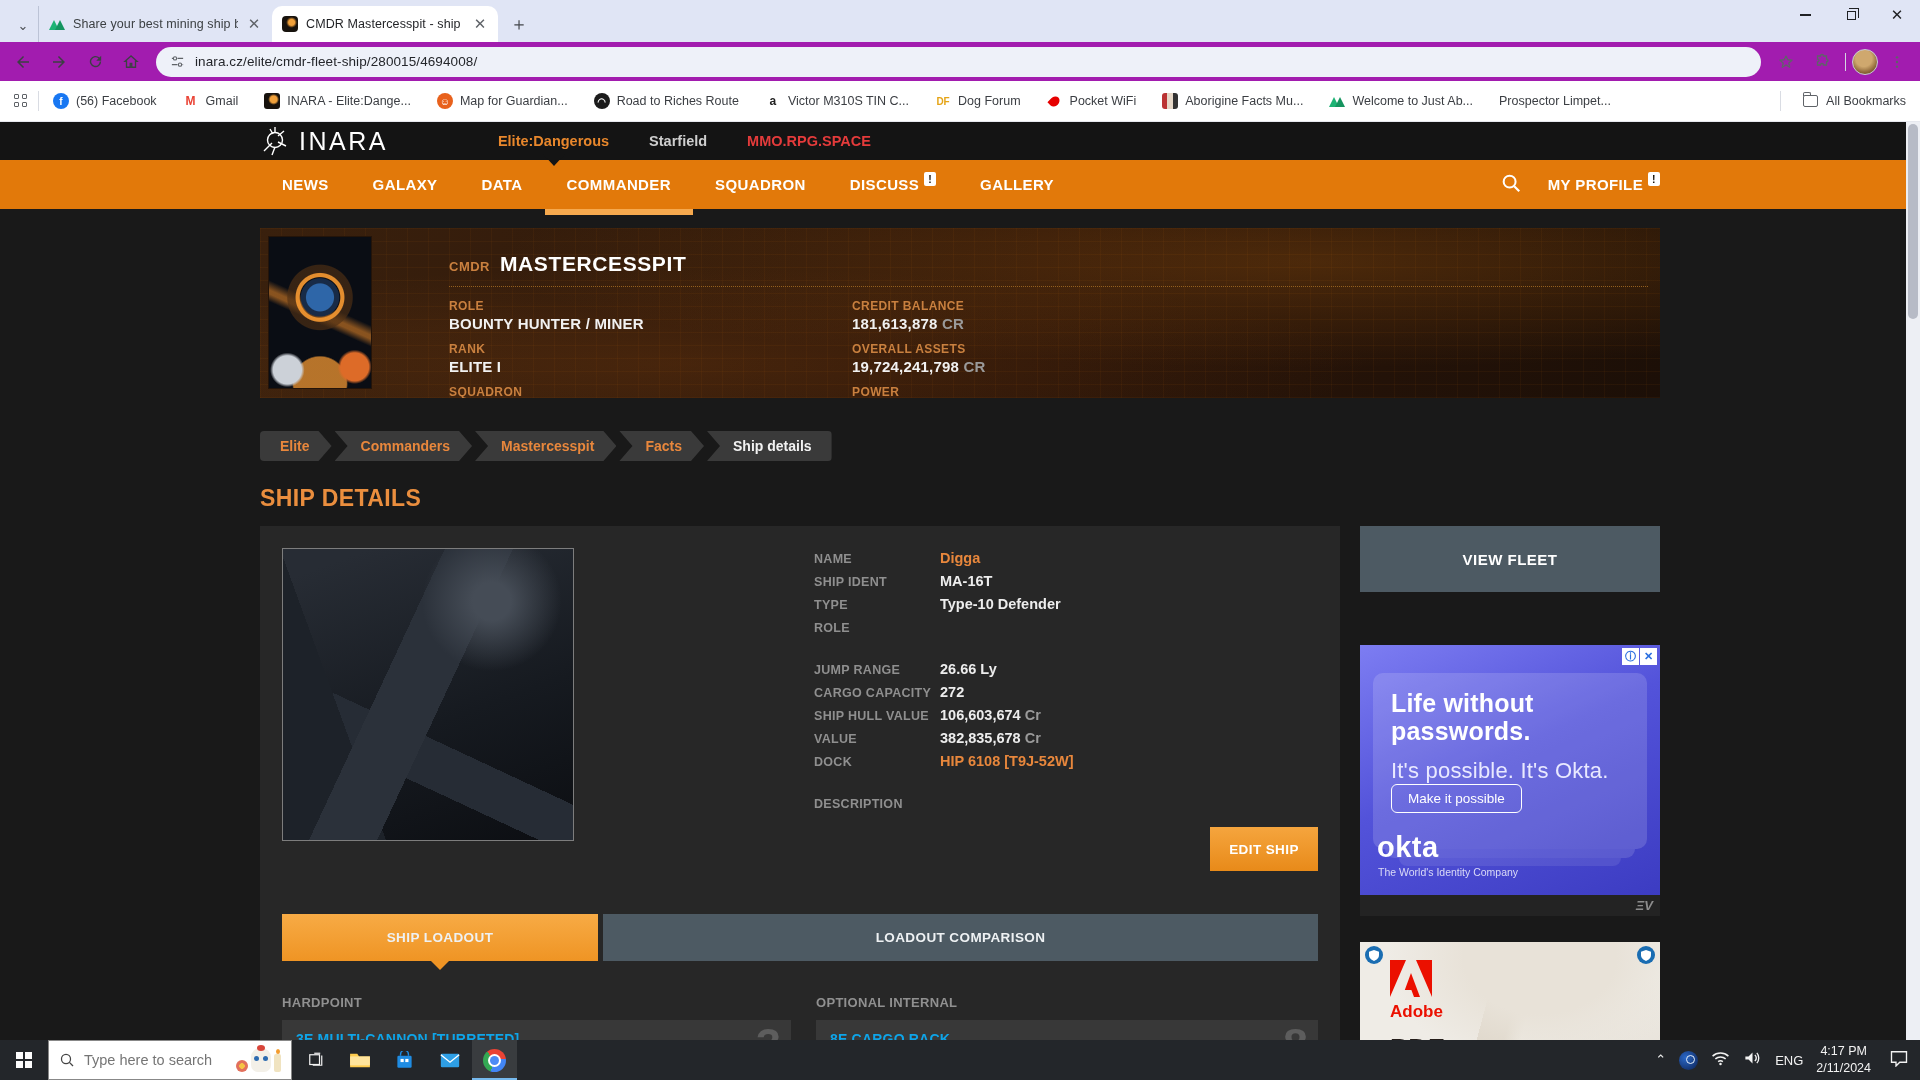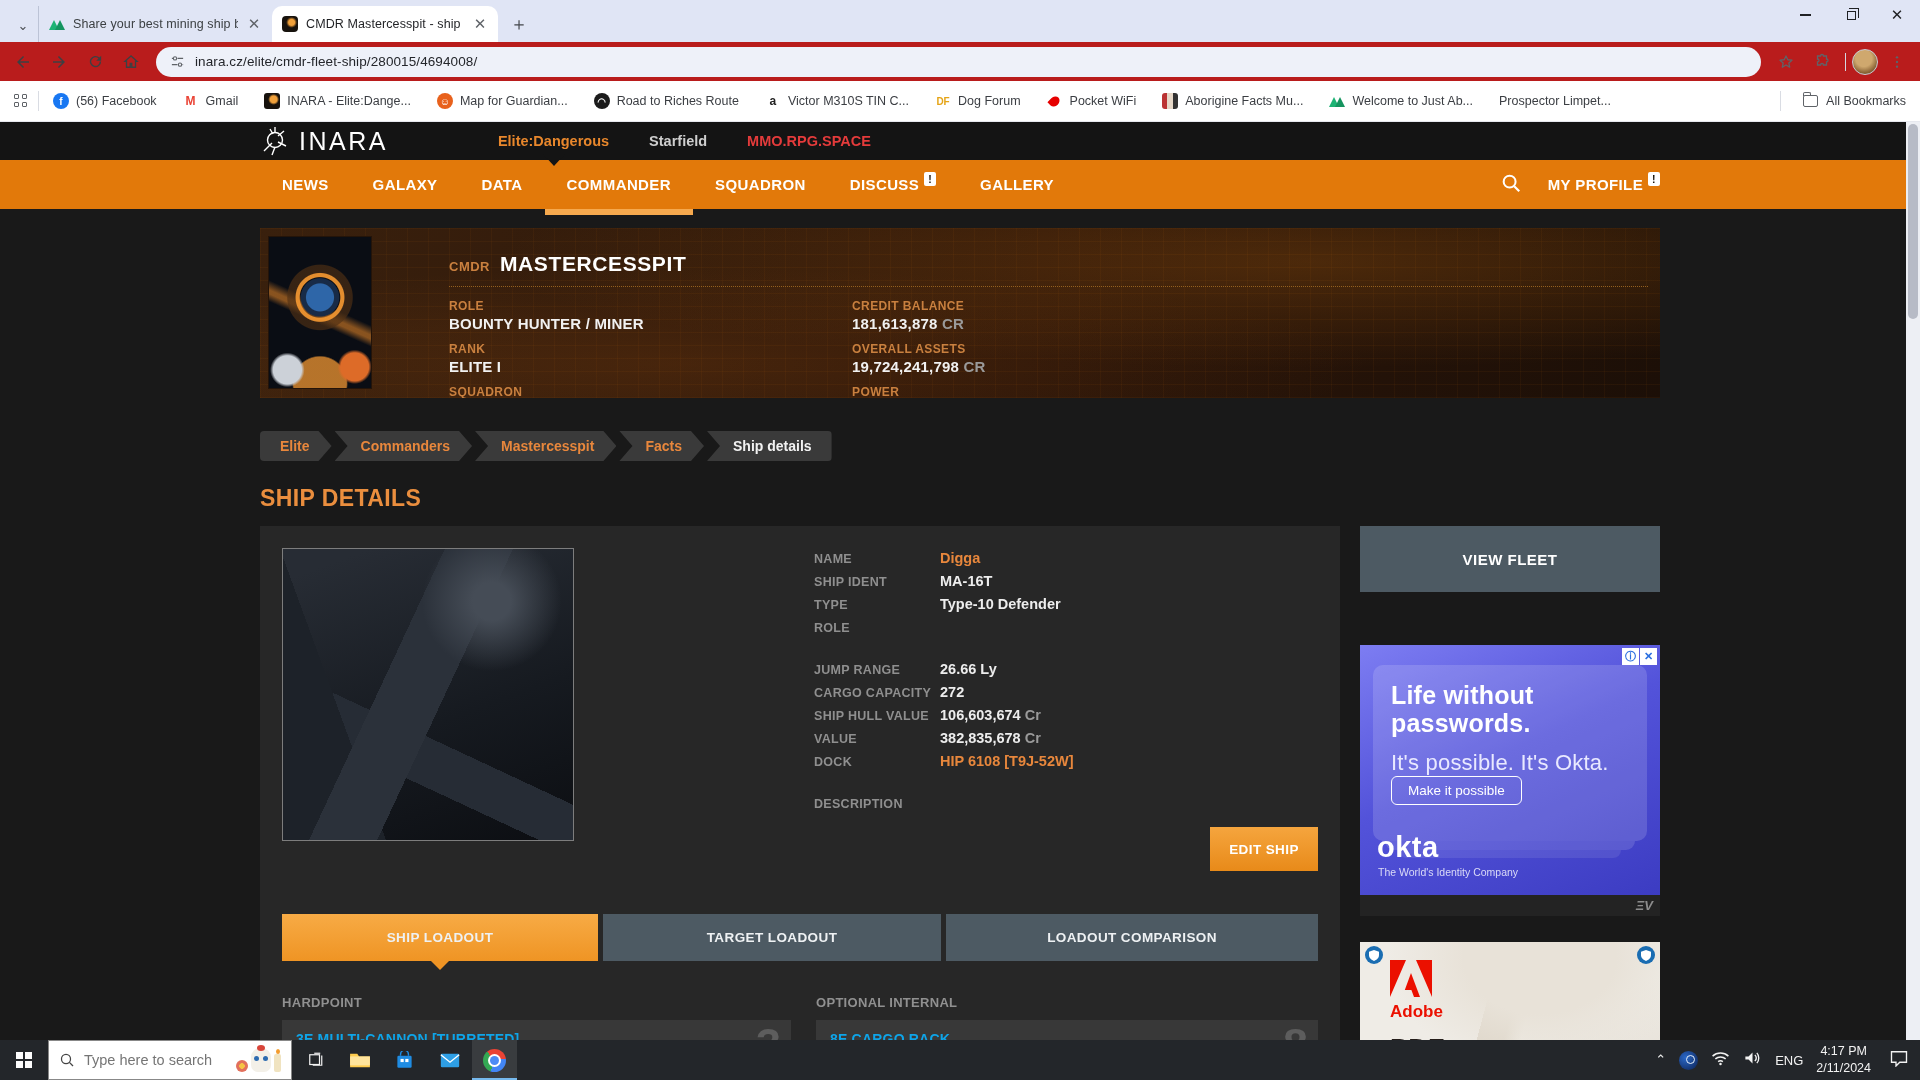--- a/index.html
+++ b/index.html
@@ -22,21 +22,21 @@
   .fav-inara{background:#17120d;border-radius:4px;
     background-image:radial-gradient(circle at 60% 40%,#f0a03a 0 22%,#5a3a16 34%,transparent 40%)}
   .newtab{width:30px;height:30px;margin:0 0 3px 6px;display:flex;align-items:center;justify-content:center;font-size:18px;color:#44474c}
   .wincontrols{position:absolute;right:0;top:0;height:30px;display:flex}
   .wc{width:46px;display:flex;align-items:center;justify-content:center;color:#202124}
   .wc-min i{display:block;width:11px;height:1.6px;background:#202124}
   .wc-restore i{display:block;width:9px;height:9px;border:1.3px solid #202124;position:relative;background:#e0e5f5}
   .wc-restore i:before{content:"";position:absolute;left:1.5px;top:-4px;width:9px;height:9px;border:1.3px solid #202124;border-bottom:none;border-left:none}
   .wc-close{font-size:15px}
 
-  .toolbar{height:39px;background:#b91c1c;display:flex;align-items:center;padding:0 6px;gap:2px}
+  .toolbar{height:39px;background:#a21caf;display:flex;align-items:center;padding:0 6px;gap:2px}
   .tb-btn{width:34px;height:34px;display:flex;align-items:center;justify-content:center;flex:none}
   .tb-btn svg{display:block}
   .omnibox{flex:1;height:30px;background:#eef1f9;border-radius:15px;display:flex;align-items:center;gap:10px;padding:0 14px;margin:0 6px;overflow:hidden}
   .url{font-size:13.5px;color:#24262b;letter-spacing:.1px}
   .toolbar .sep{width:1px;height:18px;background:#d4d7e0;margin:0 4px}
   .avatar{width:26px;height:26px;border-radius:50%;flex:none;
     background:radial-gradient(circle at 45% 35%,#cfa86e 0 40%,#8a6436 70%,#5d4322);border:1px solid #c9cdd6}
 
   .bookmarks{height:41px;background:#fff;display:flex;align-items:center;padding:0 14px;font-size:12.5px;color:#3b3e43;border-bottom:1px solid #e6e8ee}
   .bm{display:flex;align-items:center;gap:7px;margin-right:26px;white-space:nowrap}
@@ -145,21 +145,21 @@
   .mod-name{font-size:14px;font-weight:bold;color:#0ea5e9;letter-spacing:.2px}
   .mod-size{position:absolute;right:10px;top:0px;font-size:45px;font-weight:bold;color:#5d5d5d;line-height:1.1}
 
   
   .side{width:300px;flex:none}
   .viewfleet{height:66px;background:#4d5a63;color:#fff;display:flex;align-items:center;justify-content:center;font-size:15px;font-weight:bold;letter-spacing:.5px}
   .okta{margin-top:53px;height:250px;position:relative;overflow:hidden;
     background:linear-gradient(155deg,#7d7df2 0%,#5353da 45%,#3c3cc2 100%)}
   .ad-ics{position:absolute;top:3px;right:3px;display:flex;gap:1px;z-index:5}
   .ad-ic{width:17px;height:17px;background:#fff;color:#2b6fe0;font-size:11px;font-weight:bold;display:flex;align-items:center;justify-content:center}
-  .okta-card{position:absolute;left:13px;top:20px;right:13px;height:176px;background:rgba(255,255,255,.15);border-radius:10px;padding:17px 18px}
+  .okta-card{position:absolute;left:13px;top:28px;right:13px;height:176px;background:rgba(255,255,255,.15);border-radius:10px;padding:17px 18px}
   .okta-card:before{content:"";position:absolute;left:12px;right:12px;bottom:-9px;height:9px;background:rgba(255,255,255,.13);border-radius:0 0 9px 9px}
   .okta-card:after{content:"";position:absolute;left:26px;right:26px;bottom:-17px;height:8px;background:rgba(255,255,255,.09);border-radius:0 0 8px 8px}
   .okta-h{color:#fff;font-size:25px;font-weight:bold;line-height:1.1;letter-spacing:.2px}
   .okta-s{color:#e9e9ff;font-size:22px;font-weight:400;margin-top:13px;letter-spacing:.2px}
   .okta-cta{display:inline-block;border:1.5px solid #fff;border-radius:6px;padding:6px 16px;color:#fff;font-size:13.5px}
   .okta-logo{position:absolute;left:17px;top:188px;color:#fff;font-size:29px;font-weight:bold;letter-spacing:.5px;line-height:1}
   .okta-tag{position:absolute;left:18px;top:221px;color:#dbdbf7;font-size:10.5px}
   .ad-strip{height:21px;background:#232323;display:flex;align-items:center;justify-content:flex-end;padding:2px 7px;color:#8d8d8d;font-size:13px;font-weight:bold;font-style:italic}
 
   .adobe{margin-top:26px;height:150px;position:relative;overflow:hidden;background:
@@ -487,21 +487,20 @@
               <div class="drow">
                   <span class="dlabel">DESCRIPTION</span>
                   <span class="dvalue"></span>
                 </div>
             </div>
           </div>
           <div class="edit-btn">EDIT SHIP</div>
 
           <div class="lo-tabs">
             <span class="lo-tab t1">SHIP LOADOUT</span>
-            <span class="lo-tab t2">TARGET LOADOUT</span>
             <span class="lo-tab t3">LOADOUT COMPARISON</span>
           </div>
 
           <div class="mod-grid">
             <div>
               <div class="mod-head">HARDPOINT</div>
               <div class="mod-row">
                 <div class="mod-name">3E MULTI-CANNON [TURRETED]</div>
                 <div class="mod-size">3</div>
 

